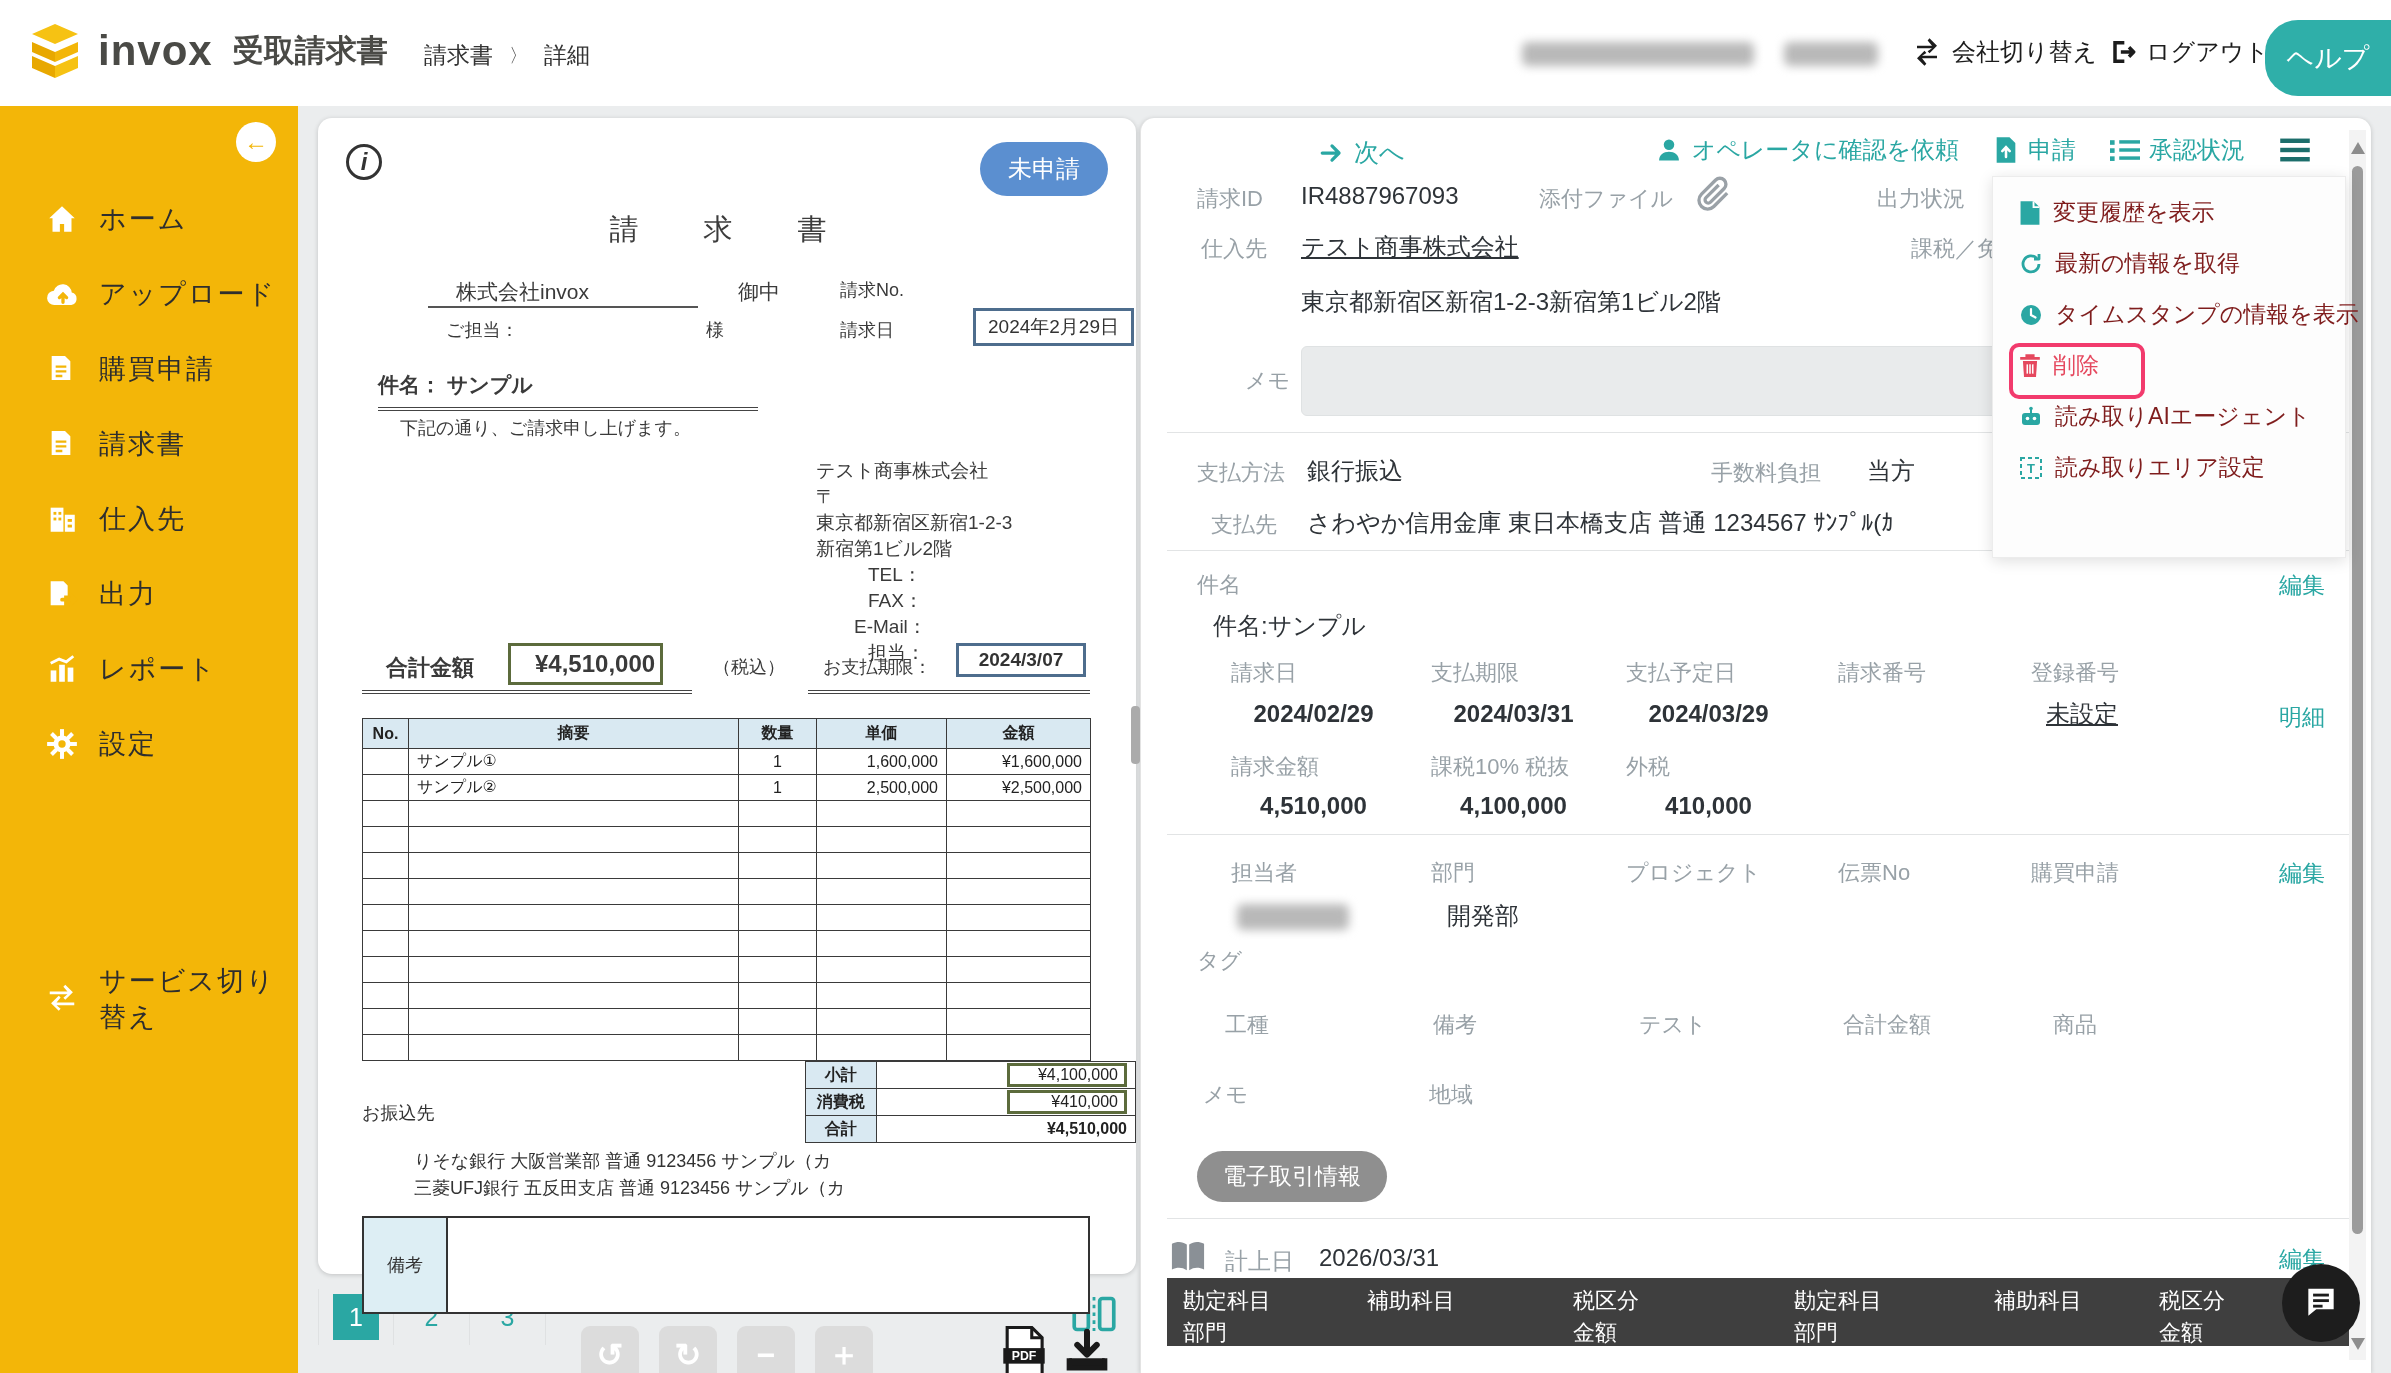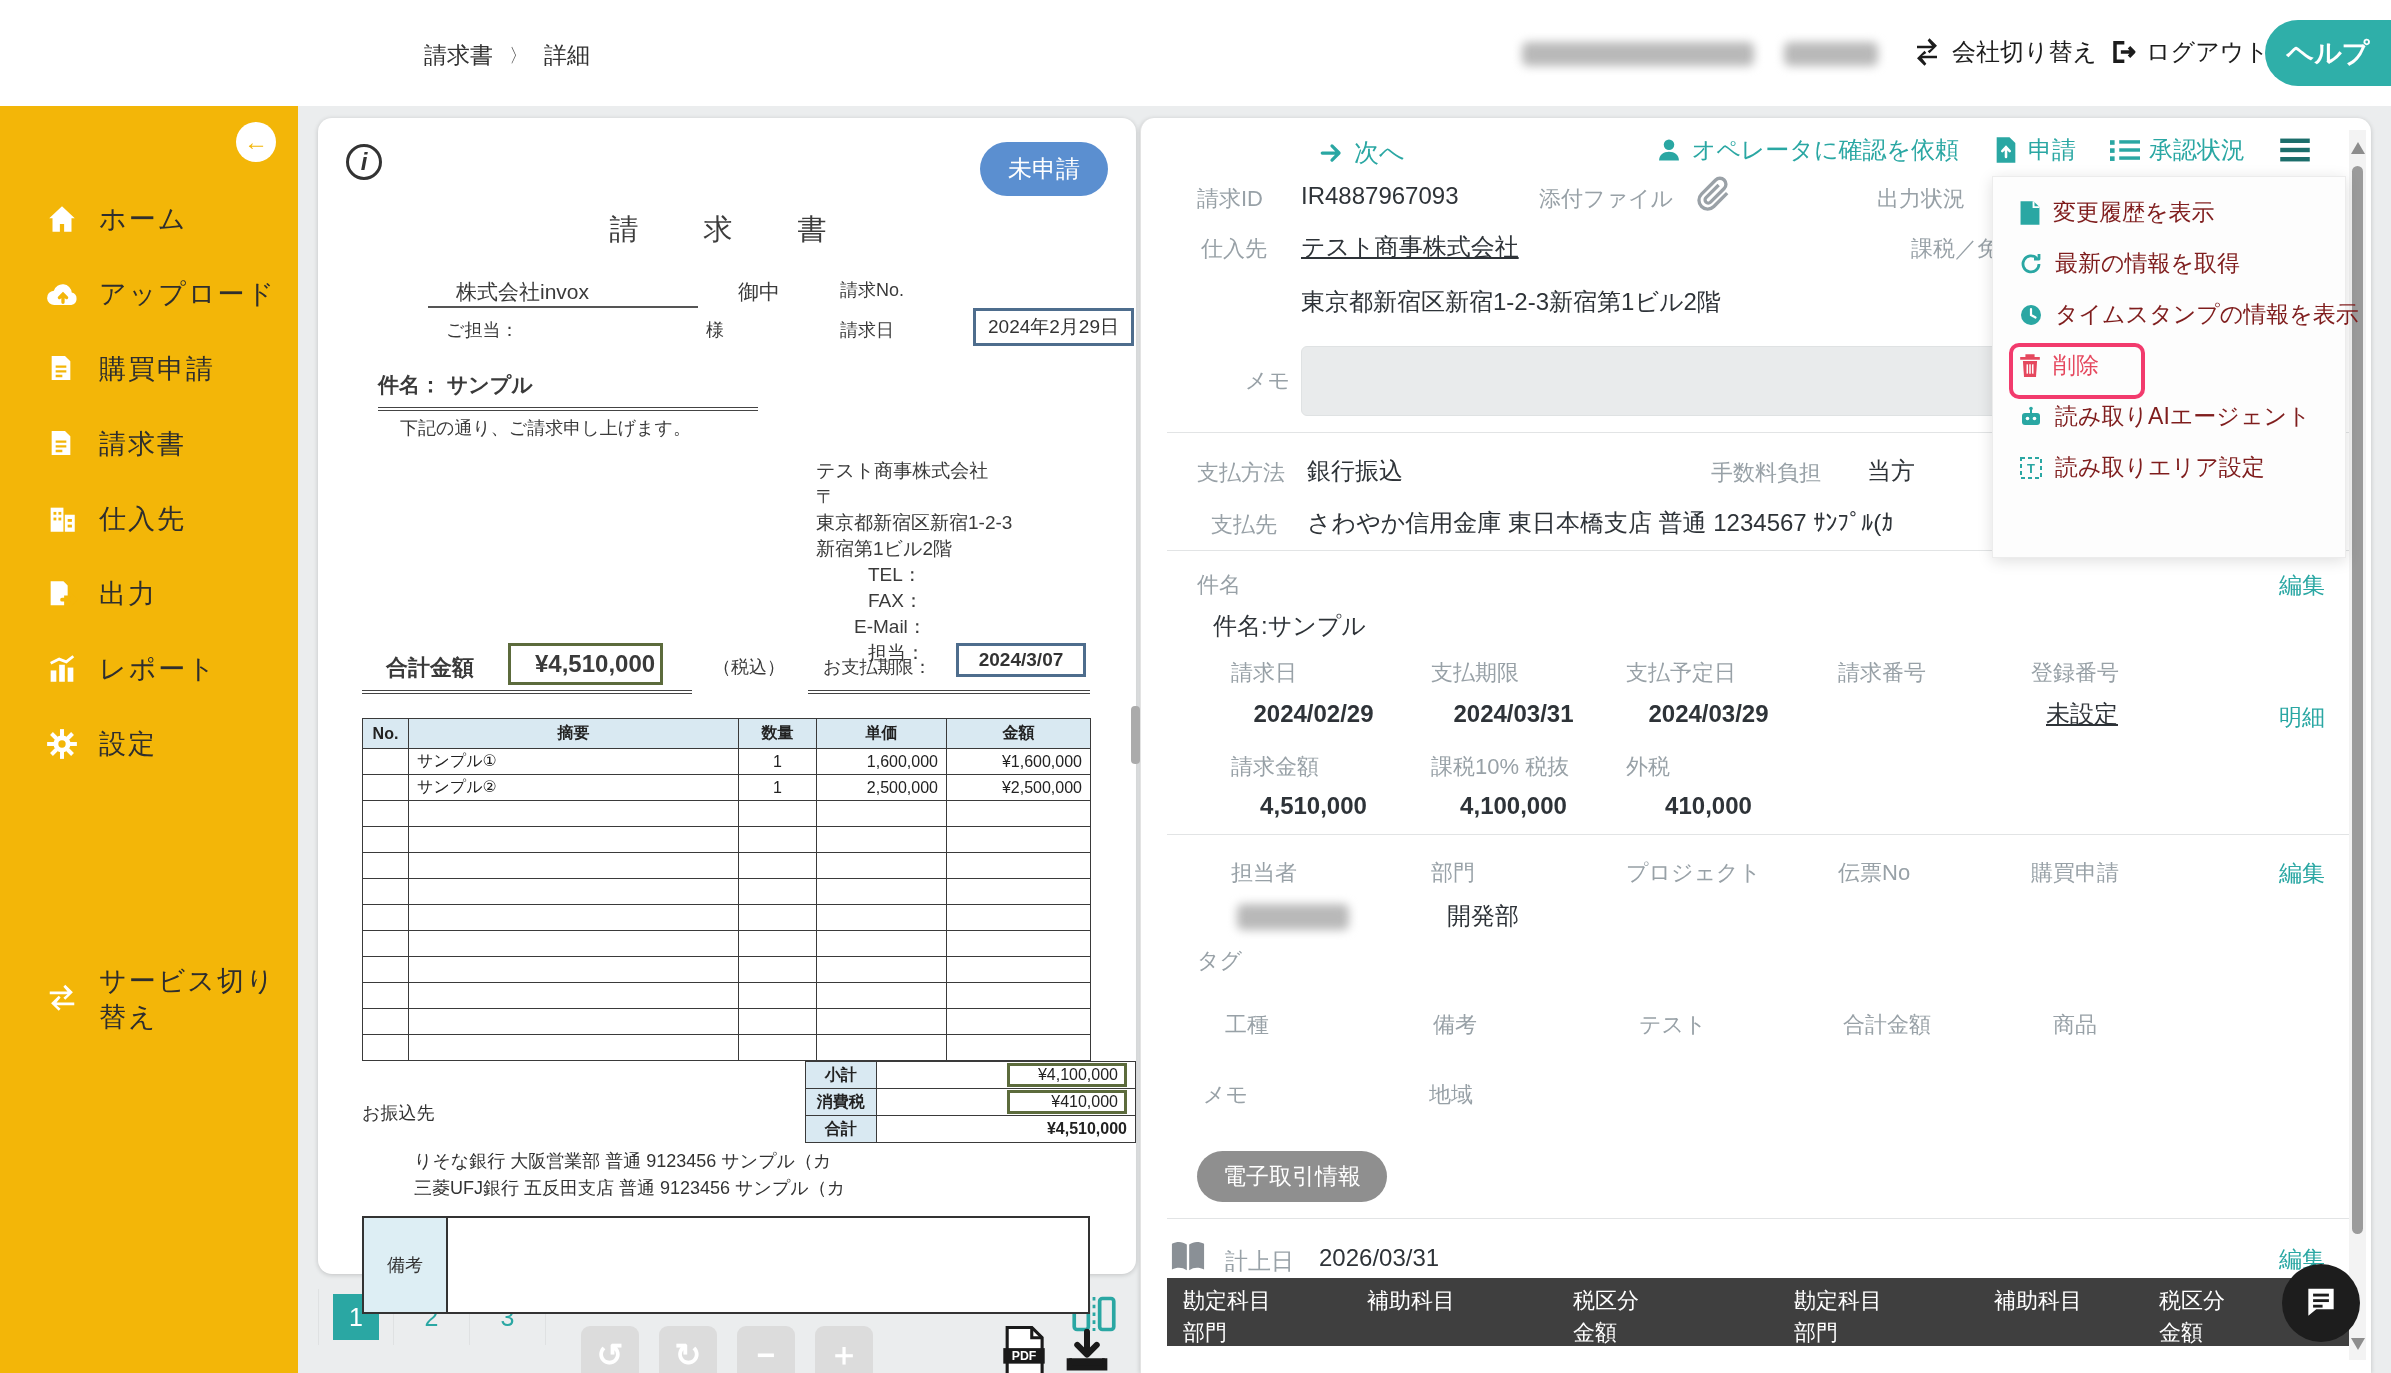--- a/index.html
+++ b/index.html
@@ -10,22 +10,22 @@
 
   
   .header { position:absolute; top:0; left:0; width:2391px; height:106px; background:#ffffff; z-index:30; }
   .brand { position:absolute; left:26px; top:22px; display:flex; align-items:center; gap:14px; }
   .brand-name { font-size:42px; font-weight:700; color:#4a4a46; letter-spacing:1px; }
   .brand-suffix { font-size:31px; font-weight:700; color:#4a4a46; margin-left:6px; }
   .breadcrumb { position:absolute; left:424px; top:40px; font-size:23px; color:#333; display:flex; gap:16px; align-items:center; }
   .crumb-sep { color:#555; font-size:19px; }
   .blur-blob { background:#b9b9b9; border-radius:6px; filter:blur(5px); }
   .hdr-action { position:absolute; top:36px; display:flex; align-items:center; gap:10px; font-size:24px; color:#1c1c1c; cursor:pointer; }
-  .help-btn { position:absolute; right:0; top:20px; width:126px; height:66px; background:#2fafa9; color:#fff;
-              font-size:27px; font-weight:700; border:none; border-radius:33px 0 0 33px; display:flex; align-items:center; justify-content:center; cursor:pointer; }
+  .help-btn { position:absolute; right:0; top:20px; width:126px; height:76px; background:#2fafa9; color:#fff;
+              font-size:27px; font-weight:400; border:none; border-radius:33px 0 0 33px; display:flex; align-items:center; justify-content:center; cursor:pointer; }
 
   
   .sidebar { position:absolute; left:0; top:106px; width:298px; height:1267px; background:#f3b608; z-index:20; }
   .collapse-btn { position:absolute; right:22px; top:16px; width:40px; height:40px; background:#fff; border-radius:50%;
                   display:flex; align-items:center; justify-content:center; color:#f3b608; font-size:24px; font-weight:700; cursor:pointer; }
   .nav-list { position:absolute; top:75px; left:0; width:100%; }
   .nav-item { height:75px; display:flex; align-items:center; padding-left:45px; gap:20px; cursor:pointer; }
   .nav-item .icn { width:34px; height:34px; flex:0 0 34px; }
   .nav-label { font-size:27px; color:#2e2e2e; letter-spacing:2px; }
   .service-switch { position:absolute; top:855px; left:0; width:100%; }
@@ -109,20 +109,33 @@
 
   .icn svg { display:block; }
   .flexrow { display:flex; align-items:center; }
 </style>
 </head>
 <body>
 
 <div class="screen">
 
   <div class="header">
+    <div class="brand">
+      <span class="icn">
+        <svg width="58" height="58" viewBox="0 0 58 58">
+          <polygon points="29,2 52,12 29,22 6,12" fill="#f6c213"></polygon>
+          <polygon points="6,20 29,30 29,40 6,30" fill="#e8a800"></polygon>
+          <polygon points="52,20 29,30 29,40 52,30" fill="#f3b608"></polygon>
+          <polygon points="6,34 29,44 29,56 6,46" fill="#e8a800"></polygon>
+          <polygon points="52,34 29,44 29,56 52,46" fill="#f6c213"></polygon>
+        </svg>
+      </span>
+      <span class="brand-name">invox</span>
+      <span class="brand-suffix">受取請求書</span>
+    </div>
     <div class="breadcrumb">
       <span>請求書</span>
       <span class="crumb-sep">〉</span>
       <span>詳細</span>
     </div>
     <div class="blur-blob" style="position:absolute;left:1522px;top:42px;width:232px;height:24px;"></div>
     <div class="blur-blob" style="position:absolute;left:1784px;top:42px;width:94px;height:24px;"></div>
     <div class="hdr-action" style="left:1912px;">
       <span class="icn">
         <svg width="30" height="30" viewBox="0 0 24 24" fill="#1c1c1c">

